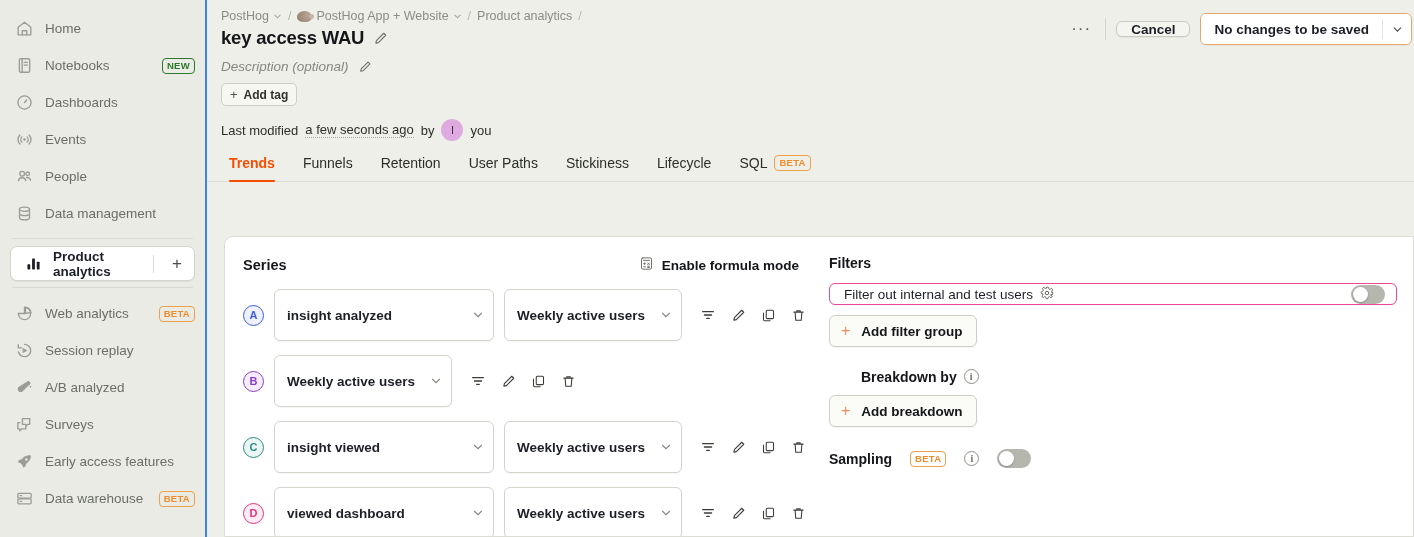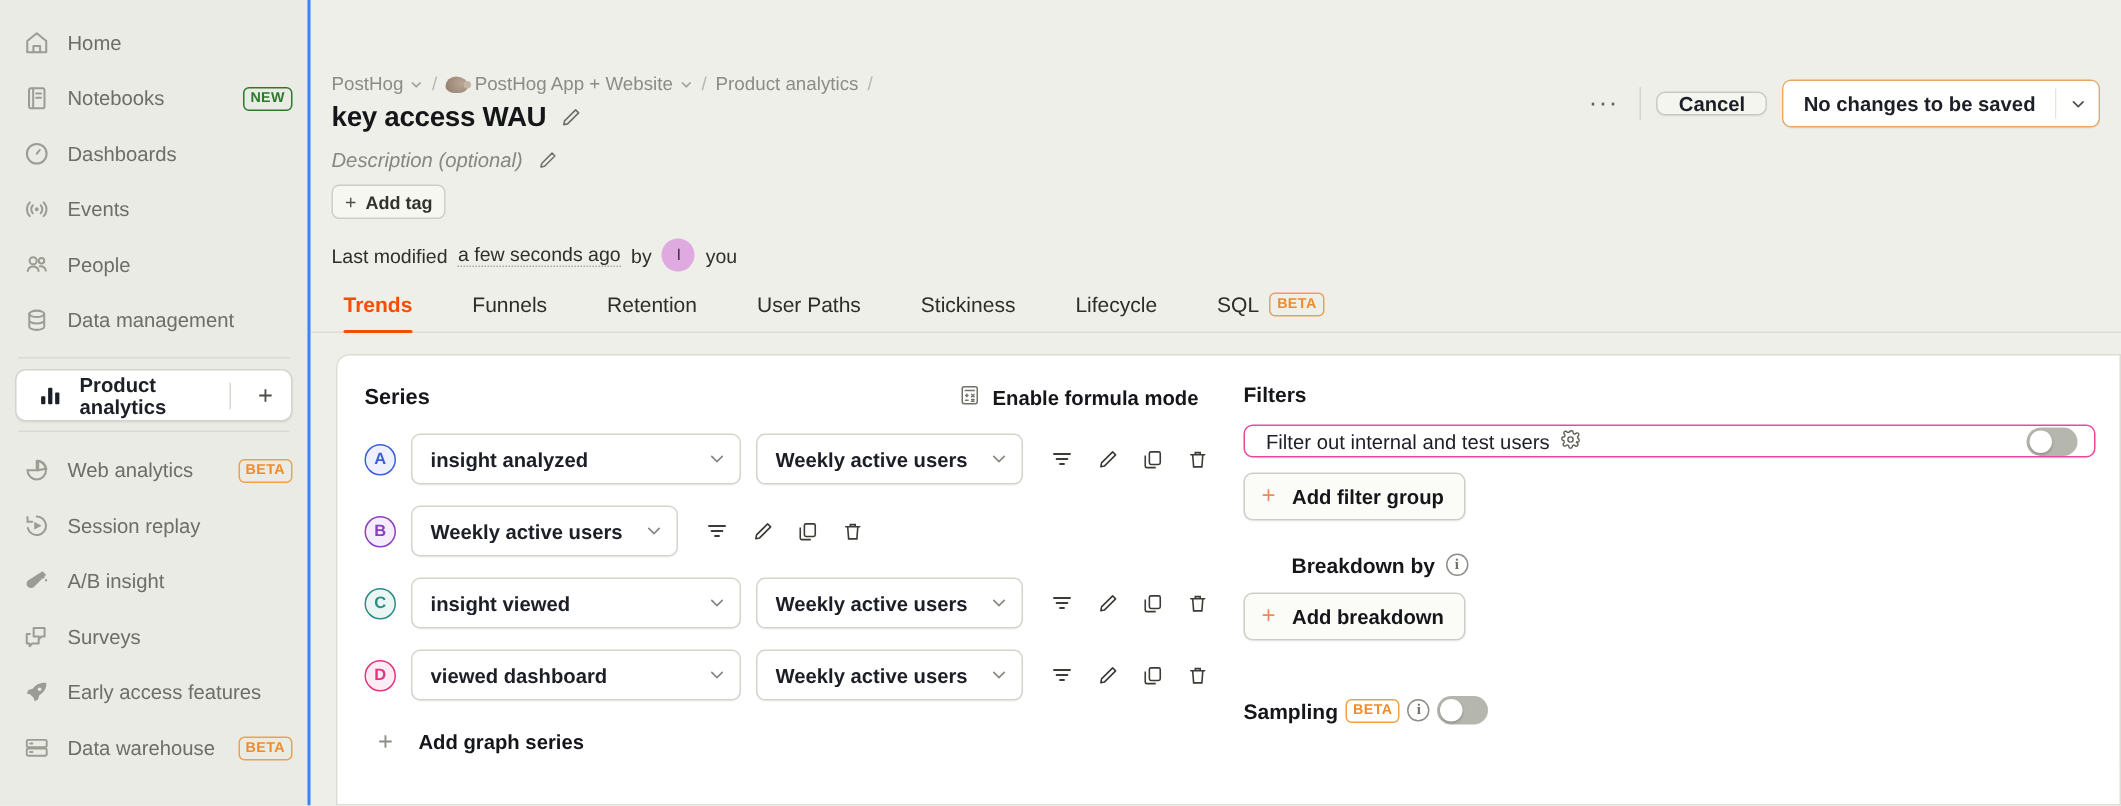--- a/index.html
+++ b/index.html
@@ -66,23 +66,22 @@
   .nav-plus {
     width: 26px; height: 26px; display:flex; align-items:center; justify-content:center;
     color:#4b4e46; font-size:17px; border-radius:4px; cursor:pointer;
   }
 
   
   .main { flex: 1; height: 537px; position: relative; overflow: hidden; }
 
   .topbar {
     display: flex; align-items: flex-start;
-    padding: 9px 14px 0 14px;
+    padding: 9px 2px 0 14px;
     gap: 26px;
-    margin-top: 40px;
   }
   .topbar-left { flex: 1; min-width: 0; }
   .breadcrumb {
     display: flex; align-items: center; gap: 6px;
     font-size: 12.5px; color: #8a8d84; white-space: nowrap;
   }
   .bc-item { display:flex; align-items:center; gap:4px; cursor:pointer; }
   .bc-sep { color:#b6b8b0; }
   .chev { width: 9px; height: 9px; color: #a7a9a1; }
   .hog {
@@ -156,21 +155,21 @@
   .lm-dotted { border-bottom: 1px dotted #a9aba3; cursor: help; }
   .avatar {
     width: 22px; height: 22px; border-radius: 50%;
     background: #dfaadf;
     display:flex; align-items:center; justify-content:center;
     font-size: 11px; color: #4b2b4b;
   }
 
   
   .tabs {
-    display:flex; align-items:flex-end; gap: 12px;
+    display:flex; align-items:flex-end; gap: 0;
     padding: 0 14px; margin-top: 14px;
     border-bottom: 1px solid #dcddd5;
   }
   .tab {
     padding: 0 14px 10px 14px;
     font-size: 14px; color: #2c2e28; cursor: pointer;
     position: relative; white-space: nowrap;
     display:flex; align-items:center; gap:7px;
   }
   .tab:first-child { padding-left: 8px; }
@@ -210,21 +209,21 @@
     margin-bottom: 14px;
   }
   .letter {
     width: 21px; height: 21px; min-width:21px; border-radius: 50%;
     border: 1.6px solid;
     display:flex; align-items:center; justify-content:center;
     font-size: 11px; font-weight: bold;
     cursor: grab;
   }
   .select {
-    height: 34px; border: 1px solid #d3d4cc; border-radius: 6px;
+    height: 52px; border: 1px solid #d3d4cc; border-radius: 6px;
     background: #fff; display:flex; align-items:center;
     padding: 0 9px 0 12px; cursor: pointer;
     box-shadow: 0 1px 1px rgba(0,0,0,.04);
   }
   .select .val {
     flex:1; font-size: 13.5px; font-weight: 600; color:#1d1f27;
     white-space:nowrap; overflow:hidden; text-overflow:ellipsis;
   }
   .select .caret { color:#85887f; display:flex; margin-left:6px; }
   .sel-event { width: 220px; min-width:220px; }
@@ -271,21 +270,21 @@
   }
   .ghost-btn .plus { color:#f08a5d; font-size:16px; font-weight:400; line-height:14px; }
   .r-block { margin-top: 22px; }
   .r-head-row { display:flex; gap:7px;padding-left:32px; }
   .info-i {
     width:15px; height:15px; border-radius:50%; border:1.3px solid #8d9088;
     color:#6f7268; font-size:10px; font-weight:bold;
     display:flex; align-items:center; justify-content:center;
     font-family:"Liberation Serif", serif; cursor:help;
   }
-  .sampling-row { display:flex; align-items:center; gap:5px; margin-top: 37px; }
+  .sampling-row { display:flex; align-items:center; gap:18px; margin-top: 22px; }
   .sampling-title { font-size:14px; font-weight:bold; color:#151619; }
 </style>
 </head>
 <body>
 
 <div class="app">
 
   <nav class="sidebar">
 
     <div class="nav-item">
@@ -392,21 +391,21 @@
     </div>
 
 
     <div class="nav-item">
       <span class="nav-ico">
         <svg width="19" height="19" viewBox="0 0 24 24" fill="none" stroke="currentColor" stroke-width="1.8" stroke-linecap="round">
             <path d="M16.8 4.4 19 6.6 9.4 16.2a3.1 3.1 0 0 1-4.4-4.4z" fill="currentColor" stroke-width="1.3"></path>
             <path d="M17.6 8.6l.01 0M19.8 11.2l.01 0" stroke-width="2"></path>
           </svg>
       </span>
-      <span class="nav-label">A/B insight</span>
+      <span class="nav-label">A/B analyzed</span>
     </div>
 
     <div class="nav-item">
       <span class="nav-ico">
         <svg width="19" height="19" viewBox="0 0 24 24" fill="none" stroke="currentColor" stroke-width="1.7" stroke-linejoin="round">
             <path d="M9.4 4.6h9.2v7.2h-2.6l-2.2 2.4v-2.4H9.4z"></path>
             <path d="M13.6 14.2v3.4H8.4L6 20v-2.4H3.6V9.6h3.2"></path>
           </svg>
       </span>
       <span class="nav-label">Surveys</span>

